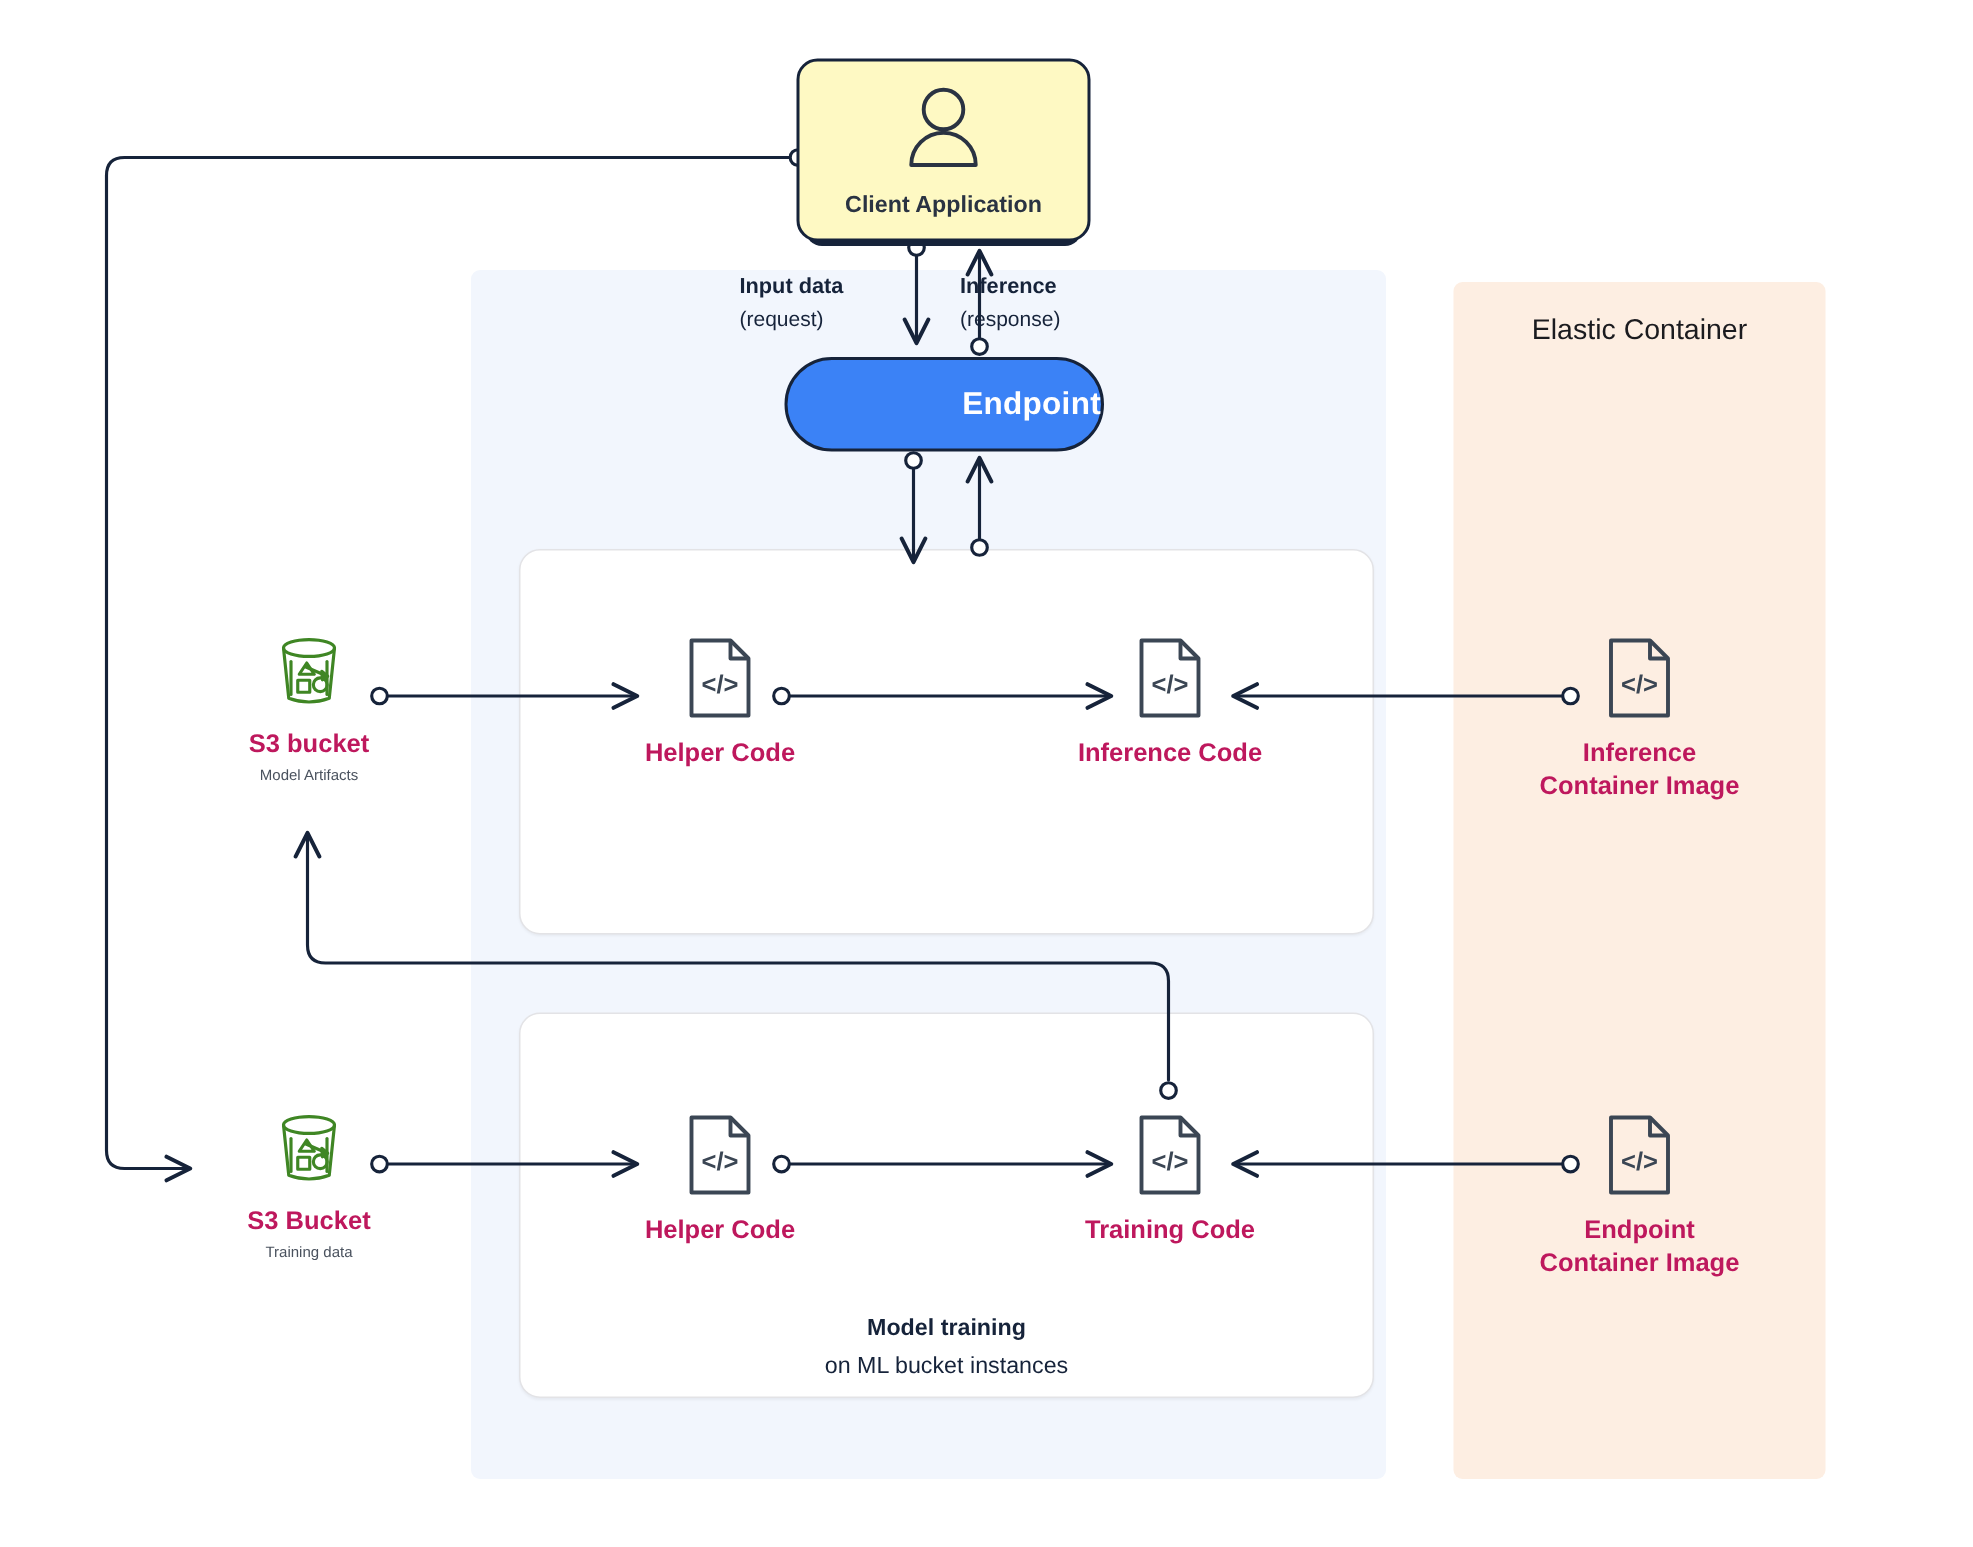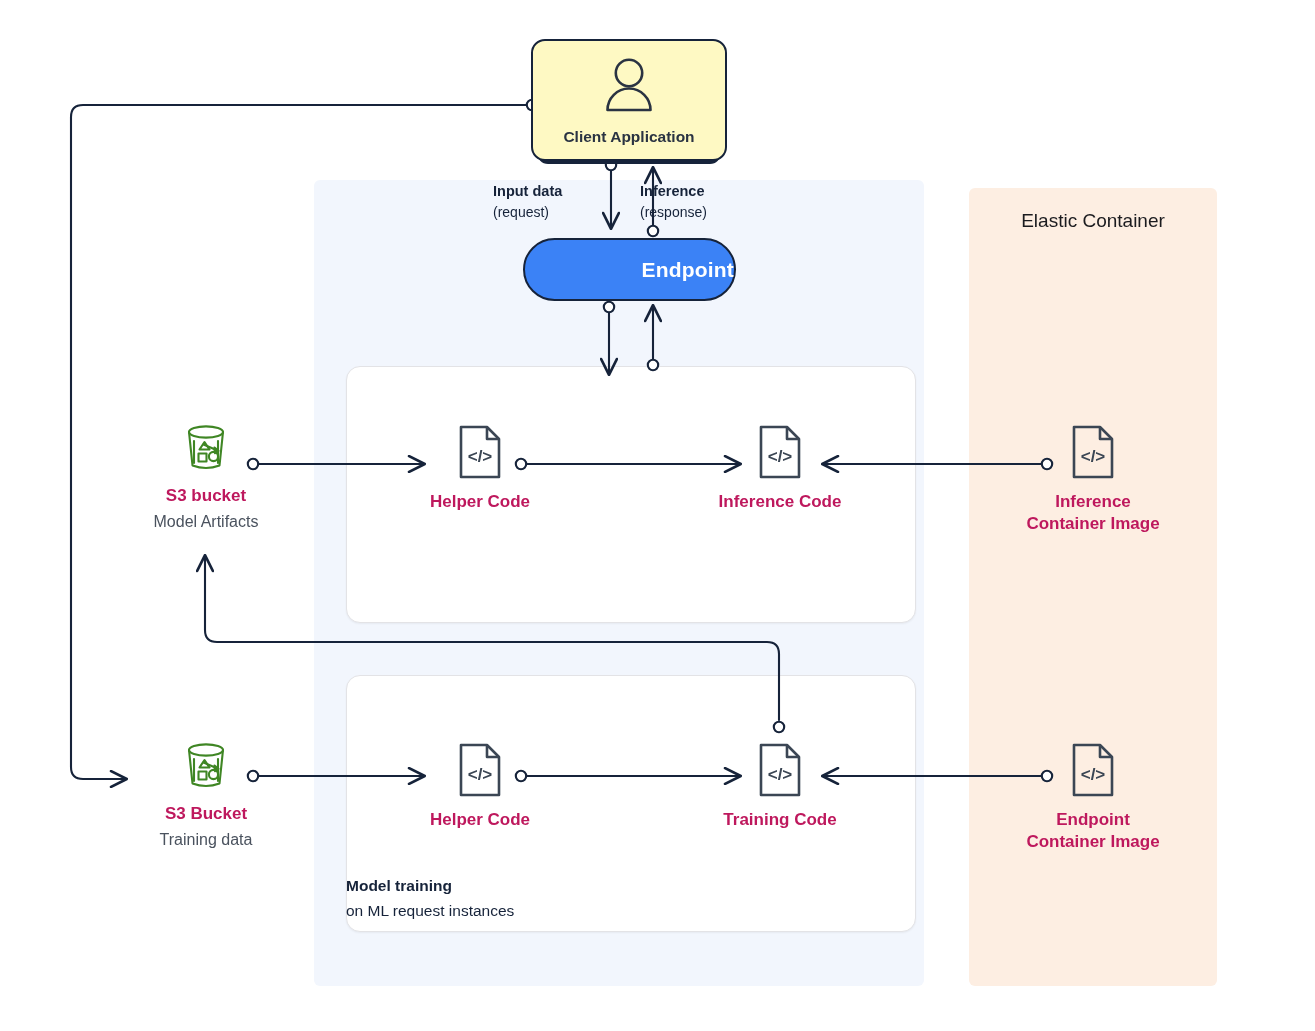--- a/index.html
+++ b/index.html
@@ -143,40 +143,40 @@
   }
   .node .node-title {
     margin-top: 11px;
     font-size: 17px;
     font-weight: bold;
     color: #be185d;
     line-height: 1.3;
   }
   .node .node-sub {
     margin-top: 4px;
-    font-size: 16px;
+    font-size: 10px;
     color: #4a525e;
     line-height: 1.35;
   }
 
   #node-s3-model     { left: 120px; top: 414px; width: 172px; }
   #node-s3-training  { left: 120px; top: 732px; width: 172px; }
   #node-helper-inf   { left: 400px; top: 420px; width: 160px; }
   #node-inference    { left: 692px; top: 420px; width: 176px; }
   #node-helper-train { left: 400px; top: 738px; width: 160px; }
   #node-training     { left: 692px; top: 738px; width: 176px; }
   #node-img-inf      { left: 1005px; top: 420px; width: 176px; }
   #node-img-train    { left: 1005px; top: 738px; width: 176px; }
 
   
   #training-caption {
     position: absolute;
     left: 346px; top: 874px;
     width: 570px;
-    text-align: left;
+    text-align: center;
     z-index: 5;
   }
   #training-caption .tc-main {
     font-size: 15.5px;
     font-weight: bold;
     color: #16233a;
     line-height: 1.6;
   }
   #training-caption .tc-sub {
     font-size: 15.5px;
@@ -377,16 +377,16 @@
       </svg>
     </div>
     <div class="node-title">
       <div>Endpoint</div>
       <div>Container Image</div>
     </div>
   </div>
 
   <div id="training-caption">
     <div class="tc-main">Model training</div>
-    <div class="tc-sub">on ML request instances</div>
+    <div class="tc-sub">on ML bucket instances</div>
   </div>
 
 </div>
 
 </body></html>

